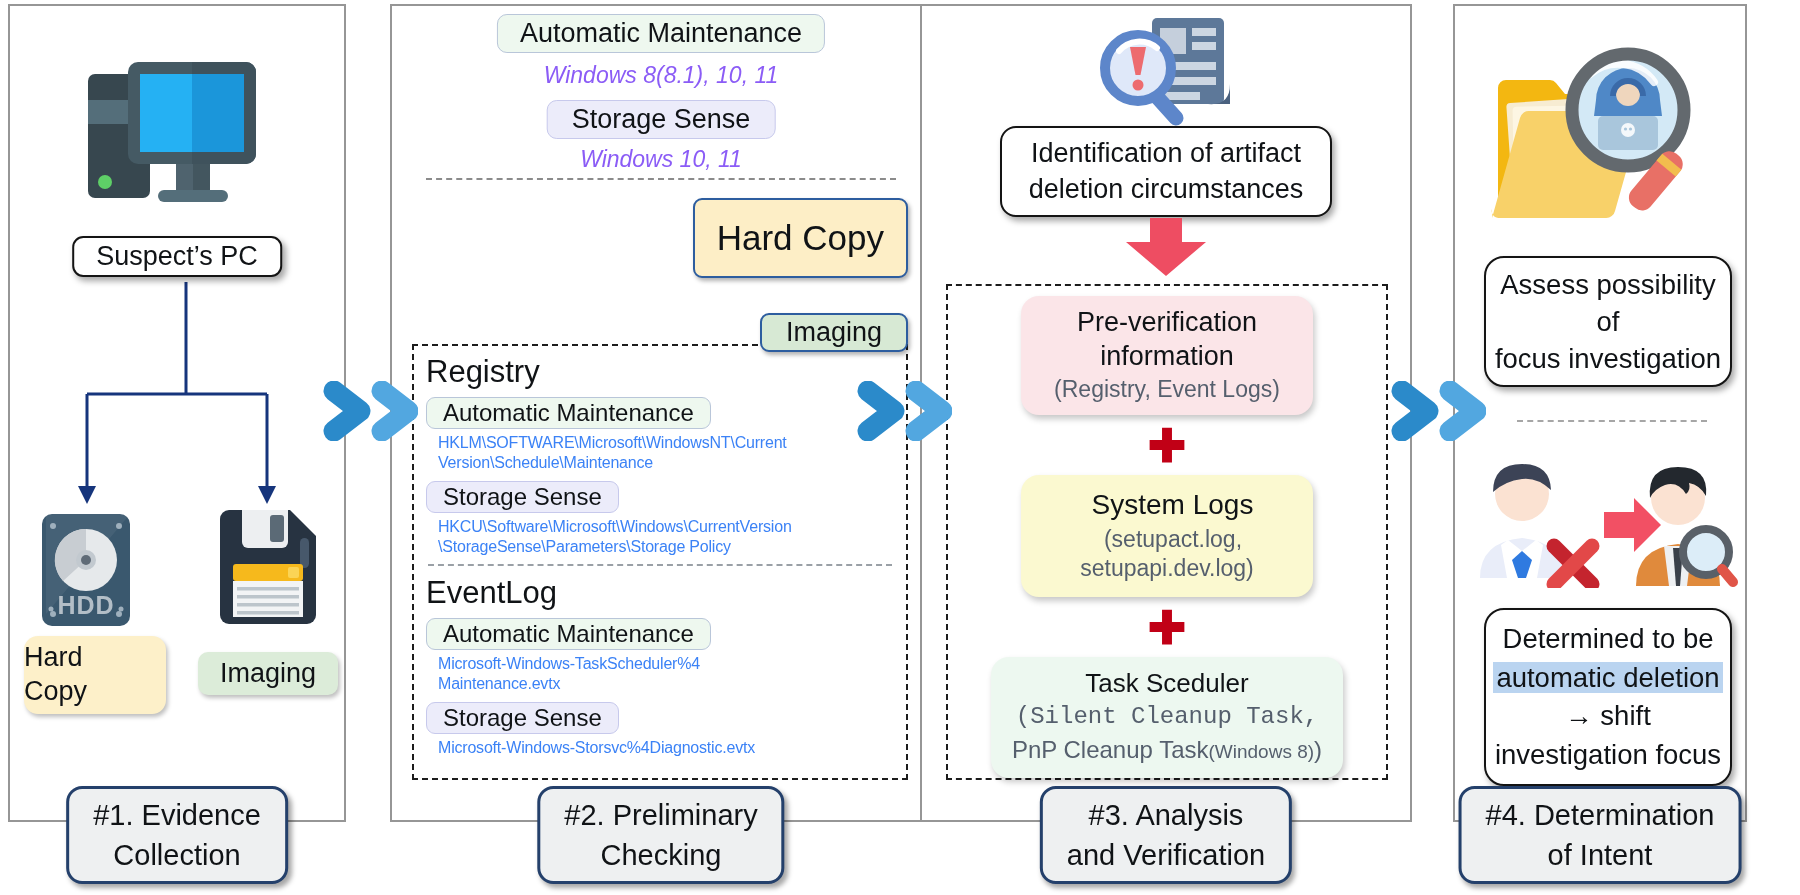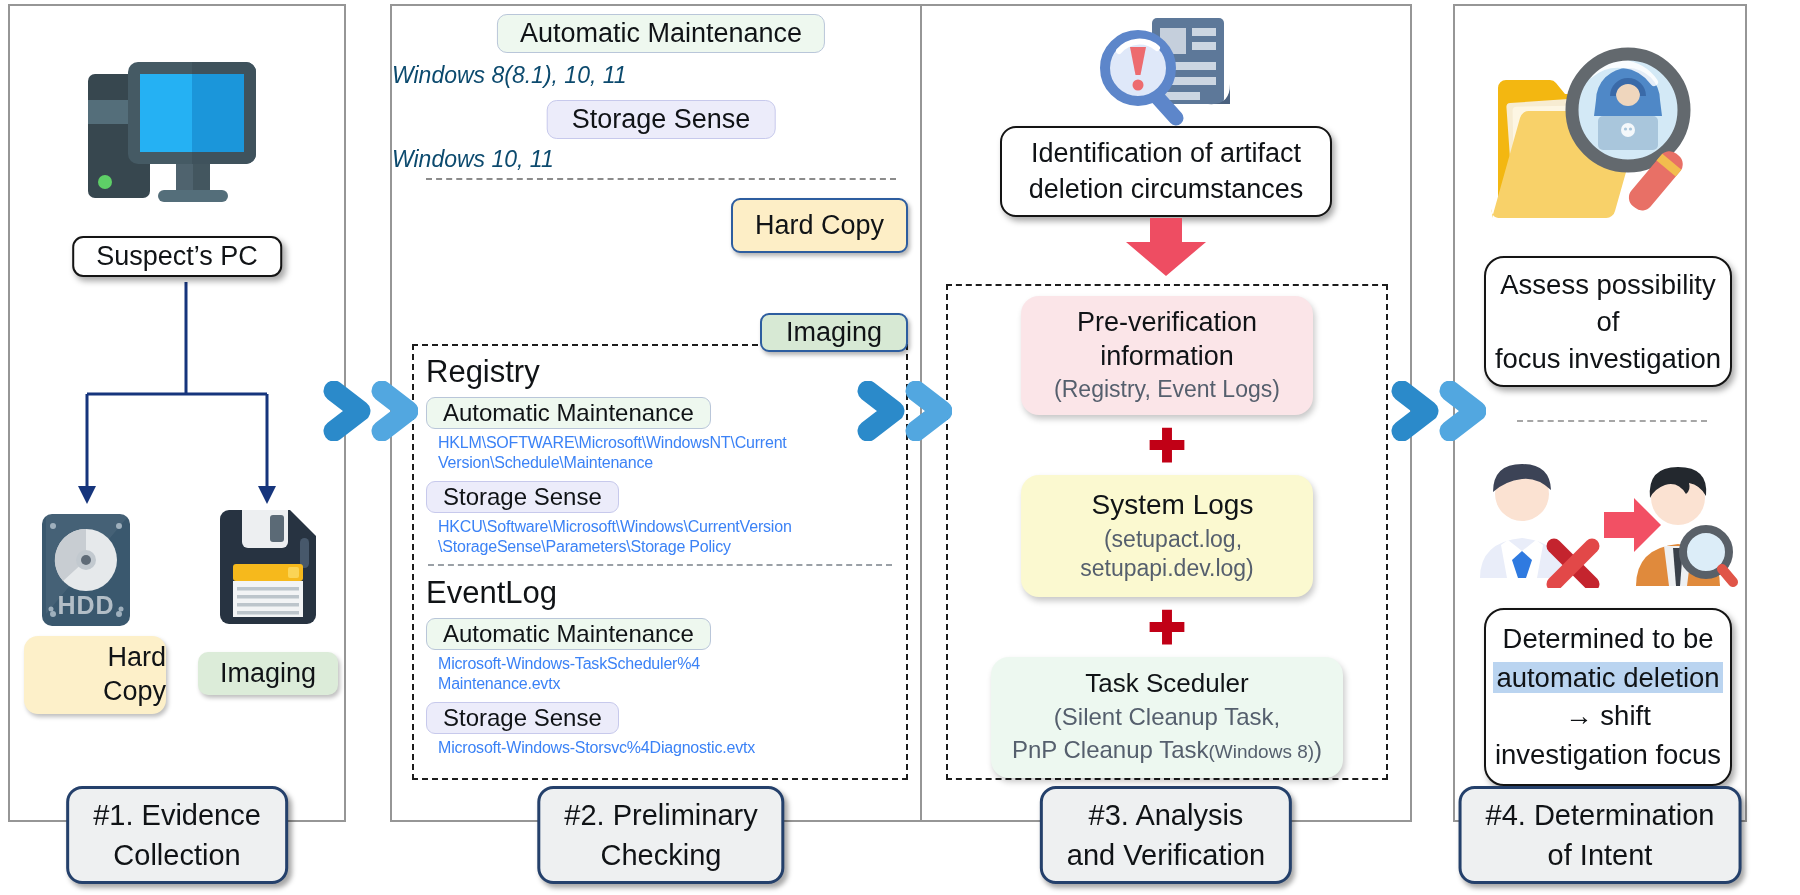--- a/index.html
+++ b/index.html
@@ -11,21 +11,21 @@
     padding:6px 24px;font-size:29px;line-height:1.38;text-align:center;white-space:nowrap;
     box-shadow:3px 4px 5px rgba(0,0,0,.35);z-index:6;}
   .callout{background:#fff;border:2.5px solid #141414;text-align:center;
     box-shadow:3px 4px 6px rgba(0,0,0,.35);box-sizing:border-box;}
   .tag{position:absolute;white-space:nowrap;text-align:center;box-sizing:border-box;}
   .tag-green{background:#eef8ef;border:1.5px solid #b9c6d9;border-radius:10px;}
   .tag-lav{background:#ececfa;border:1.5px solid #c7c9ec;border-radius:10px;}
   .tag-yellow-b{background:#fdeec6;border:2.5px solid #2d5d9f;border-radius:9px;box-shadow:2px 3px 4px rgba(0,0,0,.3);}
   .tag-green-b{background:#d7e9d4;border:2.5px solid #2d5d9f;border-radius:9px;box-shadow:2px 3px 4px rgba(0,0,0,.3);}
   .tag-s{display:inline-block;position:static;font-size:24px;padding:1px 16px;border-radius:9px;margin:3px 0 3px;}
-  .italic-note{position:absolute;width:100%;text-align:left;font-style:italic;font-size:23px;color:#0c4a6e;}
+  .italic-note{position:absolute;width:100%;text-align:center;font-style:italic;font-size:23px;color:#8b5cf6;}
   .sep{position:absolute;border-top:2.5px dashed #8b8b8b;}
   .sep-inner{border-top:2px dashed #9aa0a6;margin:7px 2px 9px;}
   .solid-box{position:absolute;background:#fff;border:2px solid #1c1c1c;
     box-shadow:3px 4px 5px rgba(0,0,0,.3);font-size:25px;line-height:1.25;
     padding:7px 14px 9px;box-sizing:border-box;}
   .dashed-box{position:absolute;border:2px dashed #1c1c1c;box-sizing:border-box;}
   .p2-dashed{padding:6px 12px 0;}
   .heading{font-size:31px;margin:2px 0 4px;}
   .pathtext{font-size:16px;line-height:1.25;color:#3b82f6;white-space:nowrap;letter-spacing:-0.2px;margin:1px 12px 5px;}
   .sub{color:#555f6d;}
@@ -96,21 +96,21 @@
       <rect x="13" y="71" width="70" height="36" fill="#f2f4f5"></rect>
       <g fill="#bcc5cb">
         <rect x="17" y="77" width="62" height="3.5"></rect>
           <rect x="17" y="85" width="62" height="3.5"></rect>
         <rect x="17" y="93" width="62" height="3.5"></rect>
           <rect x="17" y="101" width="62" height="3.5"></rect>
       </g>
     </svg>
 
     <div class="abs" style="left:14px;top:630px;width:142px;padding:5px 0;background:#fdf0c9;border-radius:14px;
-         text-align:right;font-size:27px;line-height:1.25;box-shadow:2px 3px 4px rgba(0,0,0,.25);">
+         text-align:left;font-size:27px;line-height:1.25;box-shadow:2px 3px 4px rgba(0,0,0,.25);">
       <div>Hard</div>
       <div>Copy</div>
     </div>
 
     <div class="abs" style="left:188px;top:646px;width:140px;padding:6px 0;background:#dcecd9;border-radius:10px;
          text-align:center;font-size:27px;box-shadow:2px 3px 4px rgba(0,0,0,.25);">Imaging</div>
 
     <div class="panel-title">
       <div>#1. Evidence</div>
       <div>Collection</div>
@@ -120,21 +120,21 @@
   <section class="panel" style="left:390px;width:542px;">
 
     <div class="tag tag-green cx" style="top:8px;font-size:27px;padding:3px 22px;">Automatic Maintenance</div>
     <div class="italic-note" style="top:56px;">Windows 8(8.1), 10, 11</div>
 
     <div class="tag tag-lav cx" style="top:94px;font-size:27px;padding:3px 24px;">Storage Sense</div>
     <div class="italic-note" style="top:140px;">Windows 10, 11</div>
 
     <div class="sep" style="top:172px;left:34px;right:34px;"></div>
 
-    <div class="tag tag-yellow-b" style="top:192px;right:22px;font-size:27px;padding:10px 22px;z-index:2;">Hard Copy</div>
+    <div class="tag tag-yellow-b" style="top:192px;right:22px;font-size:35px;padding:18px 22px;z-index:2;">Hard Copy</div>
 
 
     <div class="tag tag-green-b" style="top:307px;right:22px;font-size:27px;padding:2px 24px;z-index:2;">Imaging</div>
 
     <div class="dashed-box p2-dashed" style="top:338px;left:20px;right:22px;bottom:40px;">
       <div class="heading">Registry</div>
       <div><span class="tag-s tag-green">Automatic Maintenance</span></div>
       <div class="pathtext">
         <div>HKLM\SOFTWARE\Microsoft\WindowsNT\Current</div>
         <div>Version\Schedule\Maintenance</div>
@@ -205,21 +205,21 @@
         <div class="sub" style="font-size:23px;line-height:1.3;margin-top:3px;padding-left:12px;">(setupact.log,</div>
         <div class="sub" style="font-size:23px;line-height:1.3;">setupapi.dev.log)</div>
       </div>
 
       <svg style="margin:11px 0;" width="46" height="46" viewBox="0 0 46 46">
         <path d="M17 2 h12 v15 h15 v12 h-15 v15 h-12 v-15 h-15 v-12 h15 z" fill="#c10016"></path>
       </svg>
 
       <div class="soft-box soft-green" style="width:352px;padding:10px 0 12px;">
         <div style="font-size:26px;line-height:1.3;">Task Sceduler</div>
-        <div class="sub" style="font-size:24px;line-height:1.35;">(Silent Cleanup Task,</div>
+        <div class="sub" style="font-size:24px;line-height:1.35;font-family:Liberation Mono, monospace;">(Silent Cleanup Task,</div>
         <div class="sub" style="font-size:24px;line-height:1.35;"><span>PnP Cleanup Task</span><span style="font-size:19px;">(Windows 8)</span><span>)</span></div>
       </div>
     </div>
 
     <div class="panel-title">
       <div>#3. Analysis</div>
       <div>and Verification</div>
     </div>
   </section>
 

